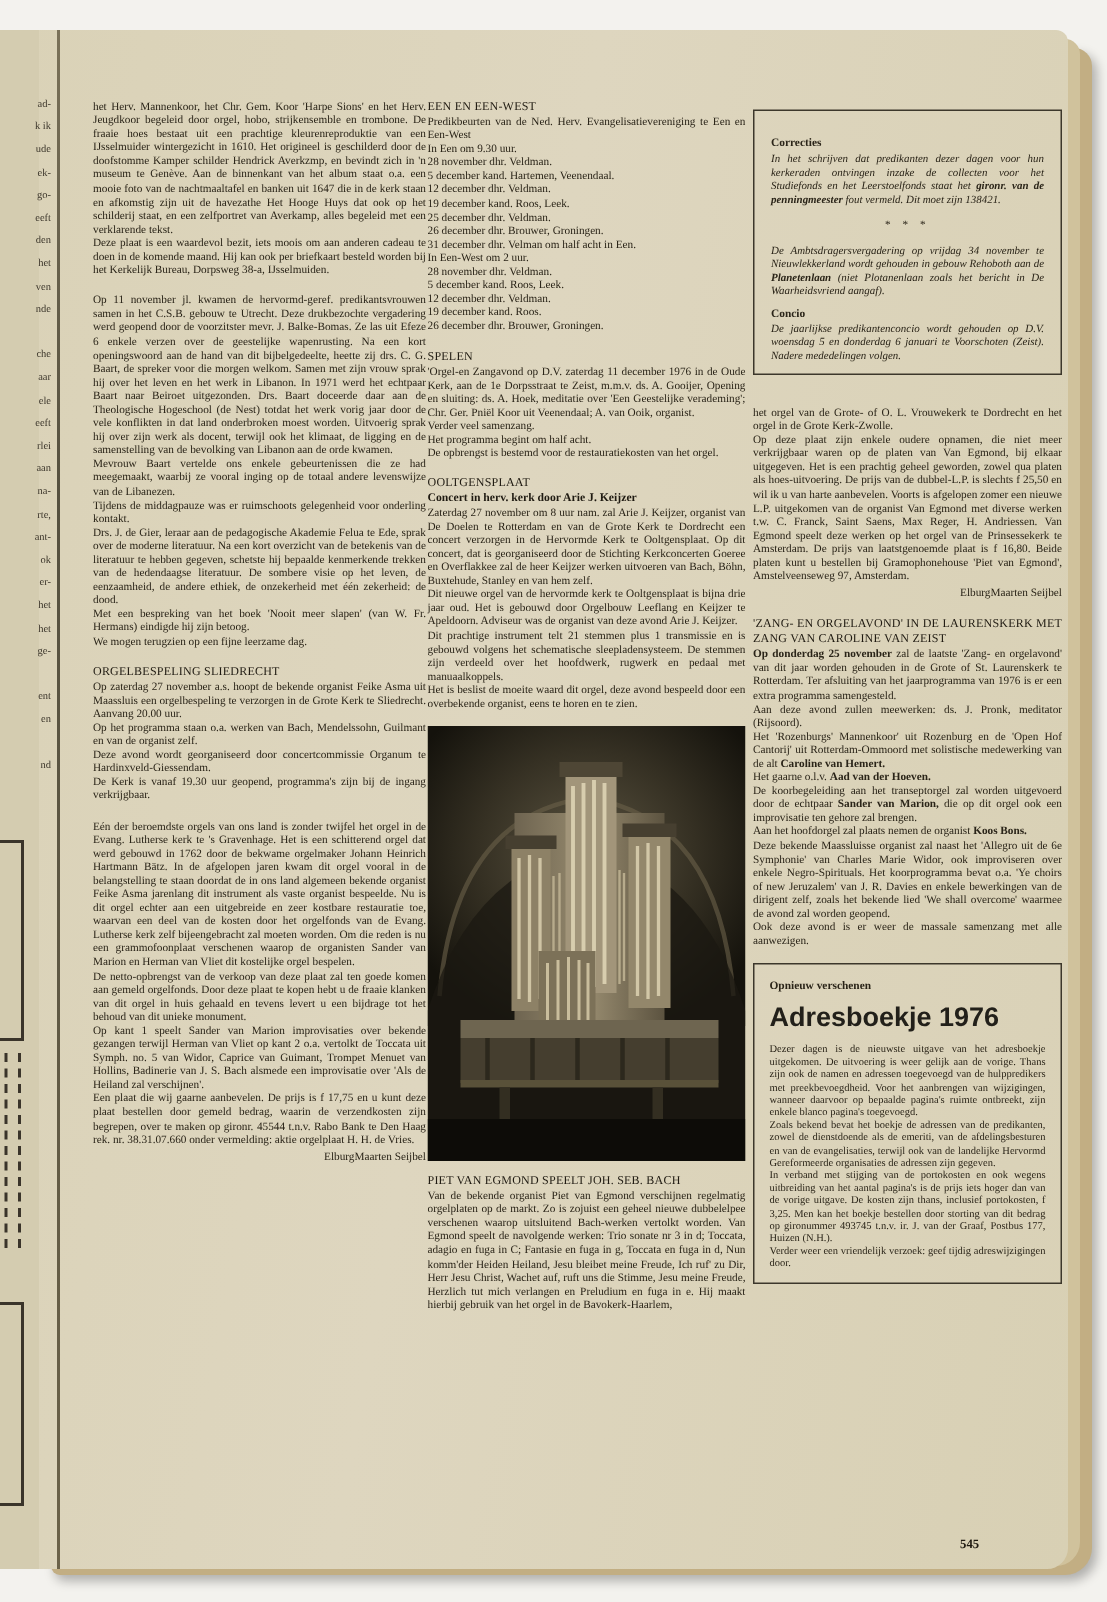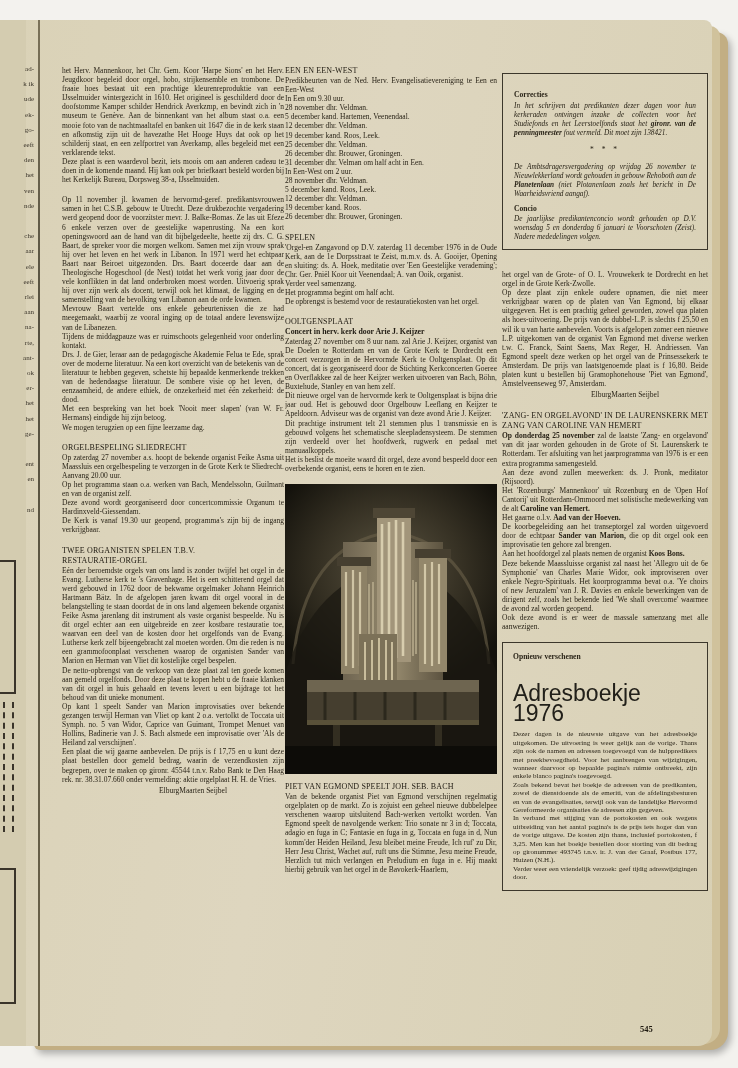--- a/index.html
+++ b/index.html
@@ -29,32 +29,32 @@
   
   .col{position:absolute;top:46px;overflow:hidden;}
   .col1{left:62px;width:222px;height:950px;}
   .col2{left:285px;width:212px;height:975px;}
   .col3{left:502px;width:206px;height:975px;}
   .bt{font-size:7.5px;line-height:9.1px;text-align:justify;white-space:pre-line;color:#2a2418;}
   .h{font-weight:normal;font-size:8px;line-height:10px;letter-spacing:0.15px;color:#1f1a11;
      white-space:pre-line;margin:0;}
   .sub{font-weight:bold;font-size:7.8px;line-height:9.5px;color:#1f1a11;}
   .sect{margin-bottom:11px;}
-  .sig{display:flex;justify-content:center;font-size:7.5px;line-height:10px;color:#2a2418;margin-top:2px;padding-left:40px;}
+  .sig{display:flex;justify-content:flex-end;font-size:7.5px;line-height:10px;color:#2a2418;margin-top:2px;padding-left:40px;}
   .b{font-weight:bold;}
   
   .cbox{border:1px solid #3c372b;padding:10px 11px 8px 11px;margin:7px 0 20px 0;color:#2a2418;}
   .cbox .it{font-style:italic;font-size:7.3px;line-height:9px;text-align:justify;}
   .cbox .stars{text-align:center;font-size:7.5px;letter-spacing:3px;margin:8px 0;color:#2a2418;}
   .cbox .bh{font-weight:bold;font-size:7.6px;line-height:9.5px;margin:6px 0 1px 0;}
   
   .abox{border:1.5px solid #3c372b;padding:9px 10px 8px 10px;margin-top:9px;color:#2a2418;background:rgba(255,255,255,0.03);}
-  .abox .label{font-weight:bold;font-size:7.6px;line-height:9px;margin-bottom:22px;}
-  .abox .title{font-family:"Liberation Sans","DejaVu Sans",sans-serif;font-size:23px;line-height:20px;
-               font-weight:400;color:#22201a;margin-bottom:7px;}
+  .abox .label{font-weight:bold;font-size:7.6px;line-height:9px;margin-bottom:7px;}
+  .abox .title{font-family:"Liberation Sans","DejaVu Sans",sans-serif;font-size:18px;line-height:20px;
+               font-weight:700;color:#22201a;margin-bottom:7px;}
   .abox .bt2{font-size:7px;line-height:8.4px;text-align:justify;white-space:pre-line;color:#2a2418;}
   .photo{width:212px;height:290px;margin:6px 0 8px 0;display:block;}
   .pagenum{position:absolute;left:640px;top:1004px;width:60px;text-align:left;
            font-weight:bold;font-size:8.5px;color:#1f1a11;}
 </style>
 </head>
 <body>
 
 <div class="stage">
   <div class="stack2"></div>
@@ -113,22 +113,20 @@
 We mogen terugzien op een fijne leerzame dag.</div>
       </div>
       <div class="sect">
         <p class="h">ORGELBESPELING SLIEDRECHT</p>
         <div class="bt">Op zaterdag 27 november a.s. hoopt de bekende organist Feike Asma uit Maassluis een orgelbespeling te verzorgen in de Grote Kerk te Sliedrecht. Aanvang 20.00 uur.
 Op het programma staan o.a. werken van Bach, Mendelssohn, Guilmant en van de organist zelf.
 Deze avond wordt georganiseerd door concertcommissie Organum te Hardinxveld-Giessendam.
 De Kerk is vanaf 19.30 uur geopend, programma's zijn bij de ingang verkrijgbaar.</div>
       </div>
       <div class="sect">
-        <p class="h">TWEE ORGANISTEN SPELEN T.B.V.
-RESTAURATIE-ORGEL</p>
         <div class="bt">Eén der beroemdste orgels van ons land is zonder twijfel het orgel in de Evang. Lutherse kerk te 's Gravenhage. Het is een schitterend orgel dat werd gebouwd in 1762 door de bekwame orgelmaker Johann Heinrich Hartmann Bätz. In de afgelopen jaren kwam dit orgel vooral in de belangstelling te staan doordat de in ons land algemeen bekende organist Feike Asma jarenlang dit instrument als vaste organist bespeelde. Nu is dit orgel echter aan een uitgebreide en zeer kostbare restauratie toe, waarvan een deel van de kosten door het orgelfonds van de Evang. Lutherse kerk zelf bijeengebracht zal moeten worden. Om die reden is nu een grammofoonplaat verschenen waarop de organisten Sander van Marion en Herman van Vliet dit kostelijke orgel bespelen.
 De netto-opbrengst van de verkoop van deze plaat zal ten goede komen aan gemeld orgelfonds. Door deze plaat te kopen hebt u de fraaie klanken van dit orgel in huis gehaald en tevens levert u een bijdrage tot het behoud van dit unieke monument.
 Op kant 1 speelt Sander van Marion improvisaties over bekende gezangen terwijl Herman van Vliet op kant 2 o.a. vertolkt de Toccata uit Symph. no. 5 van Widor, Caprice van Guimant, Trompet Menuet van Hollins, Badinerie van J. S. Bach alsmede een improvisatie over 'Als de Heiland zal verschijnen'.
 Een plaat die wij gaarne aanbevelen. De prijs is f 17,75 en u kunt deze plaat bestellen door gemeld bedrag, waarin de verzendkosten zijn begrepen, over te maken op gironr. 45544 t.n.v. Rabo Bank te Den Haag rek. nr. 38.31.07.660 onder vermelding: aktie orgelplaat H. H. de Vries.</div>
         <div class="sig">
           <span>Elburg</span>
           <span>Maarten Seijbel</span>
         </div>
       </div>
     </div>
@@ -249,36 +247,36 @@
         <p class="h">PIET VAN EGMOND SPEELT JOH. SEB. BACH</p>
         <div class="bt">Van de bekende organist Piet van Egmond verschijnen regelmatig orgelplaten op de markt. Zo is zojuist een geheel nieuwe dubbelelpee verschenen waarop uitsluitend Bach-werken vertolkt worden. Van Egmond speelt de navolgende werken: Trio sonate nr 3 in d; Toccata, adagio en fuga in C; Fantasie en fuga in g, Toccata en fuga in d, Nun komm'der Heiden Heiland, Jesu bleibet meine Freude, Ich ruf' zu Dir, Herr Jesu Christ, Wachet auf, ruft uns die Stimme, Jesu meine Freude, Herzlich tut mich verlangen en Preludium en fuga in e. Hij maakt hierbij gebruik van het orgel in de Bavokerk-Haarlem,</div>
       </div>
     </div>
 
     <div class="col col3">
       <div class="cbox">
         <div class="bh">Correcties</div>
         <div class="it"><span>In het schrijven dat predikanten dezer dagen voor hun kerkeraden ontvingen inzake de collecten voor het Studiefonds en het Leerstoelfonds staat het </span><span class="b">gironr. van de penningmeester</span><span> fout vermeld. Dit moet zijn 138421.</span></div>
         <div class="stars">* * *</div>
-        <div class="it"><span>De Ambtsdragersvergadering op vrijdag 26 november te Nieuwlekkerland wordt gehouden in gebouw Rehoboth aan de </span><span class="b">Planetenlaan</span><span> (niet Plotanenlaan zoals het bericht in De Waarheidsvriend aangaf).</span></div>
+        <div class="it"><span>De Ambtsdragersvergadering op vrijdag 34 november te Nieuwlekkerland wordt gehouden in gebouw Rehoboth aan de </span><span class="b">Planetenlaan</span><span> (niet Plotanenlaan zoals het bericht in De Waarheidsvriend aangaf).</span></div>
         <div class="bh">Concio</div>
         <div class="it">De jaarlijkse predikantenconcio wordt gehouden op D.V. woensdag 5 en donderdag 6 januari te Voorschoten (Zeist). Nadere mededelingen volgen.</div>
       </div>
 
       <div class="sect">
         <div class="bt">het orgel van de Grote- of O. L. Vrouwekerk te Dordrecht en het orgel in de Grote Kerk-Zwolle.
 Op deze plaat zijn enkele oudere opnamen, die niet meer verkrijgbaar waren op de platen van Van Egmond, bij elkaar uitgegeven. Het is een prachtig geheel geworden, zowel qua platen als hoes-uitvoering. De prijs van de dubbel-L.P. is slechts f 25,50 en wil ik u van harte aanbevelen. Voorts is afgelopen zomer een nieuwe L.P. uitgekomen van de organist Van Egmond met diverse werken t.w. C. Franck, Saint Saens, Max Reger, H. Andriessen. Van Egmond speelt deze werken op het orgel van de Prinsessekerk te Amsterdam. De prijs van laatstgenoemde plaat is f 16,80. Beide platen kunt u bestellen bij Gramophonehouse 'Piet van Egmond', Amstelveenseweg 97, Amsterdam.</div>
         <div class="sig">
           <span>Elburg</span>
           <span>Maarten Seijbel</span>
         </div>
       </div>
 
       <div class="sect">
-        <p class="h">'ZANG- EN ORGELAVOND' IN DE LAURENSKERK MET ZANG VAN CAROLINE VAN HEMERT</p>
+        <p class="h">'ZANG- EN ORGELAVOND' IN DE LAURENSKERK MET ZANG VAN CAROLINE VAN ZEIST</p>
         <div class="bt"><span class="b">Op donderdag 25 november</span><span> zal de laatste 'Zang- en orgelavond' van dit jaar worden gehouden in de Grote of St. Laurenskerk te Rotterdam. Ter afsluiting van het jaarprogramma van 1976 is er een extra programma samengesteld.</span>
 <span>Aan deze avond zullen meewerken: ds. J. Pronk, meditator (Rijsoord).</span>
 <span>Het 'Rozenburgs' Mannenkoor' uit Rozenburg en de 'Open Hof Cantorij' uit Rotterdam-Ommoord met solistische medewerking van de alt </span><span class="b">Caroline van Hemert.</span>
 <span>Het gaarne o.l.v. </span><span class="b">Aad van der Hoeven.</span>
 <span>De koorbegeleiding aan het transeptorgel zal worden uitgevoerd door de echtpaar </span><span class="b">Sander van Marion,</span><span> die op dit orgel ook een improvisatie ten gehore zal brengen.</span>
 <span>Aan het hoofdorgel zal plaats nemen de organist </span><span class="b">Koos Bons.</span>
 <span>Deze bekende Maassluisse organist zal naast het 'Allegro uit de 6e Symphonie' van Charles Marie Widor, ook improviseren over enkele Negro-Spirituals. Het koorprogramma bevat o.a. 'Ye choirs of new Jeruzalem' van J. R. Davies en enkele bewerkingen van de dirigent zelf, zoals het bekende lied 'We shall overcome' waarmee de avond zal worden geopend.</span>
 <span>Ook deze avond is er weer de massale samenzang met alle aanwezigen.</span></div>
       </div>
 

